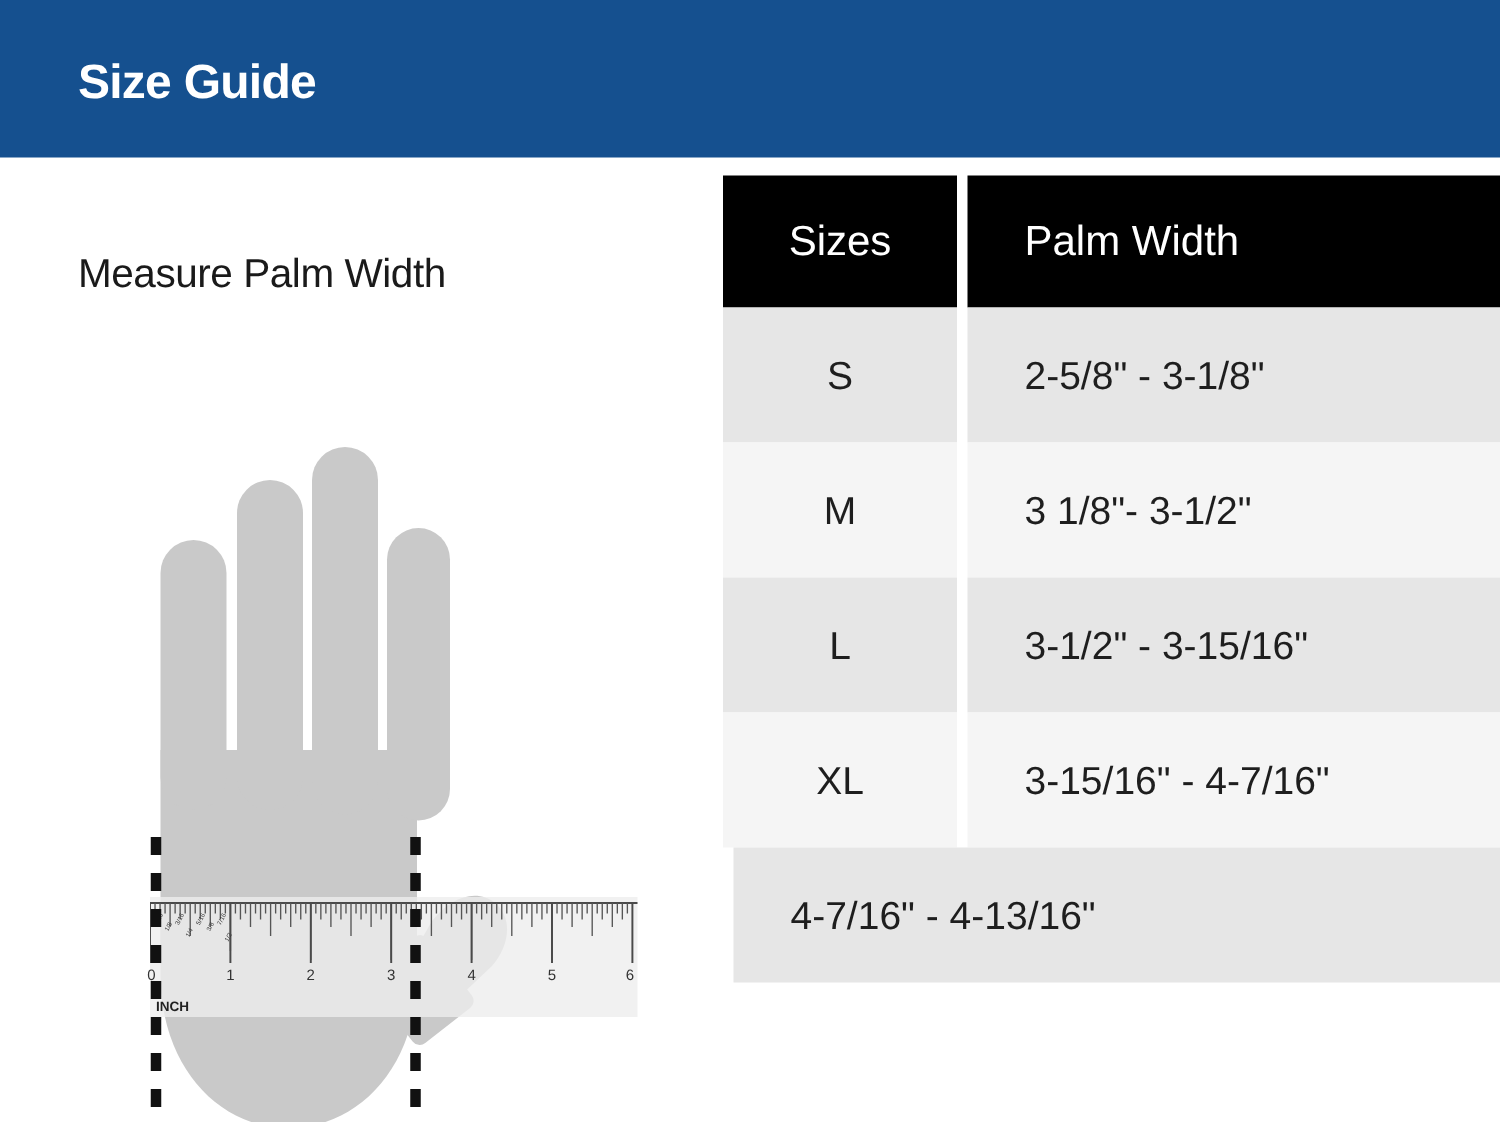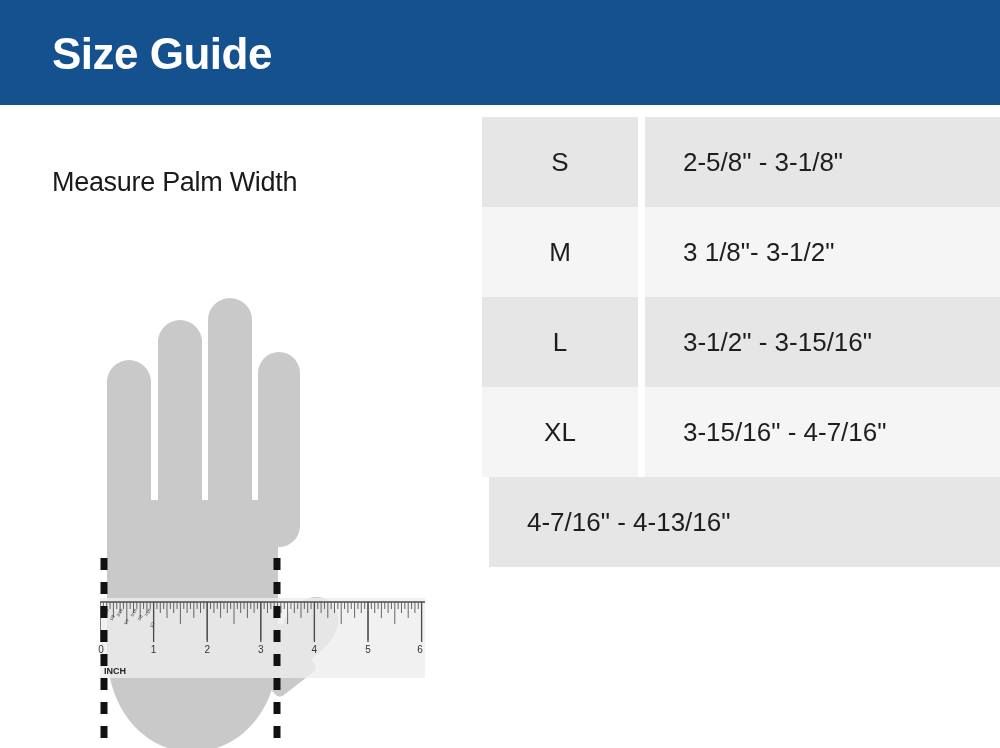--- a/index.html
+++ b/index.html
@@ -23,21 +23,21 @@
     position: absolute;
     left: 0; top: 0;
     width: 1000px;
     height: 105px;
     background: #15508f;
   }
   .header-title {
     position: absolute;
     left: 52px;
     top: 28px;
-    font-size: 44px;
+    font-size: 32px;
     font-weight: bold;
     color: #ffffff;
     letter-spacing: -0.5px;
     line-height: 52px;
   }
 
   
   .left-pane {
     position: absolute;
     left: 0; top: 105px;
@@ -304,20 +304,24 @@
       <svg class="dash-svg" width="480" height="540" viewBox="0 0 480 540">
         <line x1="104" y1="348" x2="104" y2="556" stroke="#111111" stroke-width="7" stroke-dasharray="12 12"></line>
         <line x1="277" y1="348" x2="277" y2="556" stroke="#111111" stroke-width="7" stroke-dasharray="12 12"></line>
       </svg>
 
     </div>
   </div>
 
   <div class="size-table">
 
+    <div class="trow head">
+      <div class="cell-size">Sizes</div>
+      <div class="cell-width">Palm Width</div>
+    </div>
 
     <div class="trow shade">
       <div class="cell-size">S</div>
       <div class="cell-width">2-5/8" - 3-1/8"</div>
     </div>
 
     <div class="trow plain">
       <div class="cell-size">M</div>
       <div class="cell-width">3 1/8"- 3-1/2"</div>
     </div>

